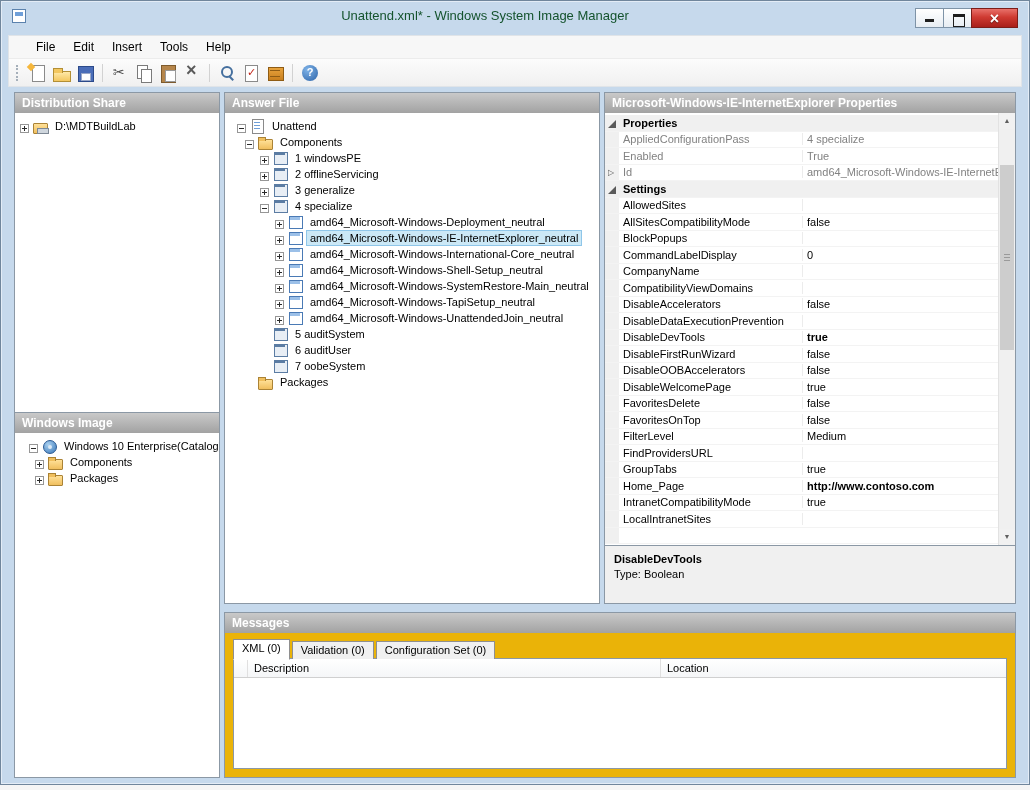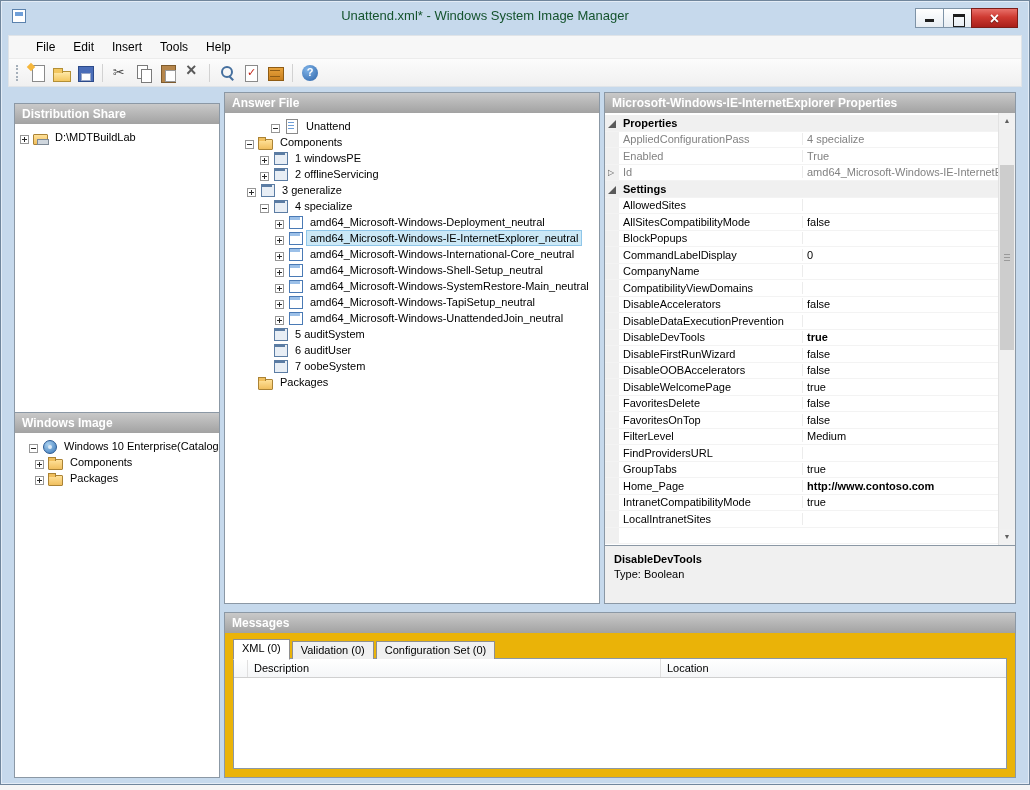--- a/index.html
+++ b/index.html
@@ -47,21 +47,21 @@
   .icon-validate-answer-file::before{content:"";position:absolute;left:5px;top:3px;width:11px;height:15px;background:#fff;border:1px solid #8a8a8a}
   .icon-validate-answer-file::after{content:"\2713";position:absolute;left:7px;top:4px;font-size:11px;font-weight:bold;color:#c22418}
   .icon-create-configuration-set::before{content:"";position:absolute;left:4px;top:5px;width:14px;height:12px;background:linear-gradient(#e8a33d,#c87f1f);border:1px solid #8f5c14}
   .icon-create-configuration-set::after{content:"";position:absolute;left:6px;top:8px;width:10px;height:5px;border-top:1px solid #8f5c14;border-bottom:1px solid #8f5c14}
   .icon-help::before{content:"";position:absolute;left:3px;top:3px;width:16px;height:16px;border-radius:50%;background:radial-gradient(circle at 35% 30%,#7fb3e8,#2c63a8)}
   .icon-help::after{content:"?";position:absolute;left:0;top:4px;width:22px;text-align:center;color:#fff;font-weight:bold;font-size:11px}
   
   .panel{position:absolute;background:#fff;border:1px solid #8b98a5}
   .panel-h{height:20px;background:linear-gradient(180deg,var(--header_top),var(--header_bottom));
     color:#fff;font-weight:bold;font-size:12px;line-height:20px;padding:0 7px;white-space:nowrap;overflow:hidden}
-  .p-dist{left:13px;top:102px;width:206px;height:327px}
+  .p-dist{left:13px;top:91px;width:206px;height:327px}
   .p-img{left:13px;top:411px;width:206px;height:366px}
   .p-ans{left:223px;top:91px;width:376px;height:512px}
   .p-props{left:603px;top:91px;width:412px;height:512px}
   .p-msg{left:223px;top:611px;width:792px;height:166px}
   
   .tree{padding-top:4px;font-size:11px;overflow:hidden;height:calc(100% - 20px)}
   .tree-row{height:16px;display:flex;align-items:flex-end;white-space:nowrap}
   .exp{width:9px;height:9px;min-width:9px;border:1px solid #969696;background:#fff;position:relative;margin-right:4px}
   .exp.none{border:none;background:transparent}
   .exp.plus::before,.exp.minus::before{content:"";position:absolute;left:1px;right:1px;top:3px;height:1px;background:#2a2a2a}
@@ -191,41 +191,41 @@
           <span class="exp plus"></span>
           <span class="ticon ti-folder"></span>
           <span class="tlabel">Packages</span>
         </div>
       </div>
   </div>
 
   <div class="panel p-ans">
     <div class="panel-h">Answer File</div>
     <div class="tree">
-        <div class="tree-row" style="padding-left: 6px; margin-left: 40px;">
+        <div class="tree-row" style="padding-left: 12px;">
           <span class="exp minus"></span>
           <span class="ticon ti-answer-file"></span>
           <span class="tlabel">Unattend</span>
         </div>
         <div class="tree-row" style="padding-left: 20px;">
           <span class="exp minus"></span>
           <span class="ticon ti-folder"></span>
           <span class="tlabel">Components</span>
         </div>
         <div class="tree-row" style="padding-left: 35px;">
           <span class="exp plus"></span>
           <span class="ticon ti-pass"></span>
           <span class="tlabel">1 windowsPE</span>
         </div>
         <div class="tree-row" style="padding-left: 35px;">
           <span class="exp plus"></span>
           <span class="ticon ti-pass"></span>
           <span class="tlabel">2 offlineServicing</span>
         </div>
-        <div class="tree-row" style="padding-left: 22px;">
+        <div class="tree-row" style="padding-left: 35px;">
           <span class="exp plus"></span>
           <span class="ticon ti-pass"></span>
           <span class="tlabel">3 generalize</span>
         </div>
         <div class="tree-row" style="padding-left: 35px;">
           <span class="exp minus"></span>
           <span class="ticon ti-pass"></span>
           <span class="tlabel">4 specialize</span>
         </div>
         <div class="tree-row" style="padding-left: 50px;">

